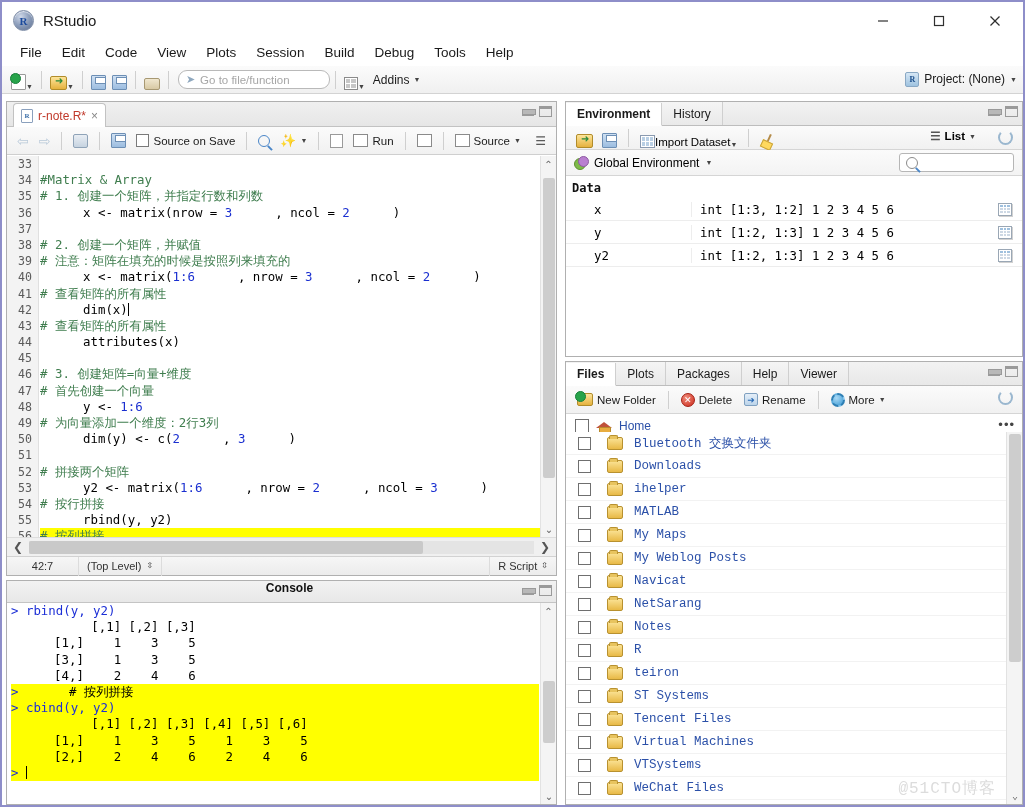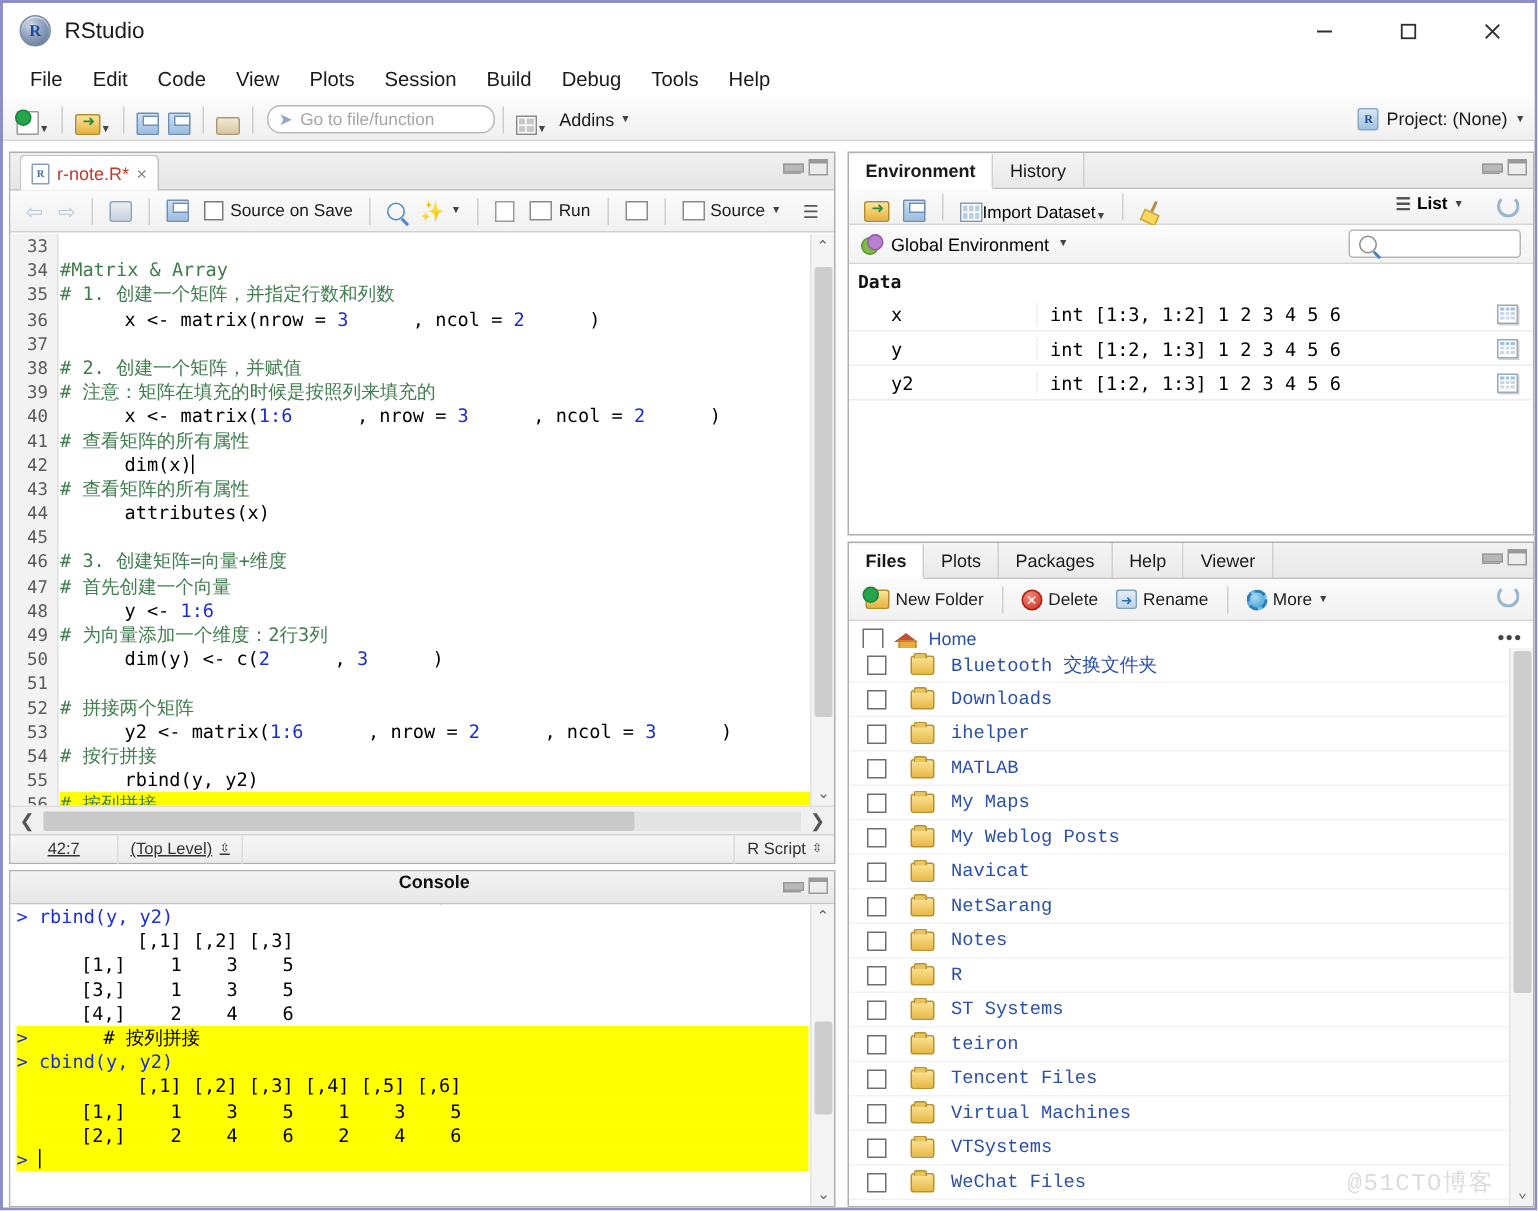--- a/index.html
+++ b/index.html
@@ -157,21 +157,21 @@
   }
   .hsc-arrow { width:22px; display:flex; align-items:center; justify-content:center; color:#555; font-size:12px; }
   .hsc-track { flex:1; height:13px; background:#e4e4e4; position:relative; }
   .hsc-thumb { position:absolute; left:0; top:0; height:13px; background:#c9c9c9; border-radius:2px; }
 
   .src-status {
     position:absolute; left:0; right:0; bottom:0; height:19px;
     background:linear-gradient(#f6f6f6,#ececec); border-top:1px solid #d2d2d2;
     display:flex; align-items:center; font-size:11px; color:#333;
   }
-  .st-cell { padding:0 8px; height:19px; display:flex; align-items:center; border-right:1px solid #dcdcdc;text-decoration:underline; }
+  .st-cell { padding:0 8px; height:19px; display:flex; align-items:center; border-right:1px solid #dcdcdc; }
   .st-right { margin-left:auto; padding:0 8px; display:flex; align-items:center; gap:4px; border-left:1px solid #dcdcdc; height:19px; }
   .updown { font-size:8px; line-height:8px; color:#333; }
 
   
   #console-panel { left:4px; top:578px; width:551px; height:225px; }
   .con-head { height:22px; background:linear-gradient(#f2f2f2,#e8e8e8); border-bottom:1px solid #c4c4c4;
               display:flex; align-items:center; padding-left:16px; gap:7px; position:relative;flex-direction:column; }
   .con-title { font-weight:bold; font-size:12px; color:#111; }
   .con-path { font-size:11.5px; color:#6e6e6e; }
   .con-body { position:absolute; left:0; top:22px; right:0; bottom:0; background:#fff; overflow:hidden; }
@@ -748,26 +748,26 @@
             <span class="fname">Notes</span>
           </div>
           <div class="frow">
             <span class="fchk"></span>
             <span class="folder"></span>
             <span class="fname">R</span>
           </div>
           <div class="frow">
             <span class="fchk"></span>
             <span class="folder"></span>
+            <span class="fname">teiron</span>
+          </div>
+          <div class="frow">
+            <span class="fchk"></span>
+            <span class="folder"></span>
             <span class="fname">ST Systems</span>
-          </div>
-          <div class="frow">
-            <span class="fchk"></span>
-            <span class="folder"></span>
-            <span class="fname">teiron</span>
           </div>
           <div class="frow">
             <span class="fchk"></span>
             <span class="folder"></span>
             <span class="fname">Tencent Files</span>
           </div>
           <div class="frow">
             <span class="fchk"></span>
             <span class="folder"></span>
             <span class="fname">Virtual Machines</span>

